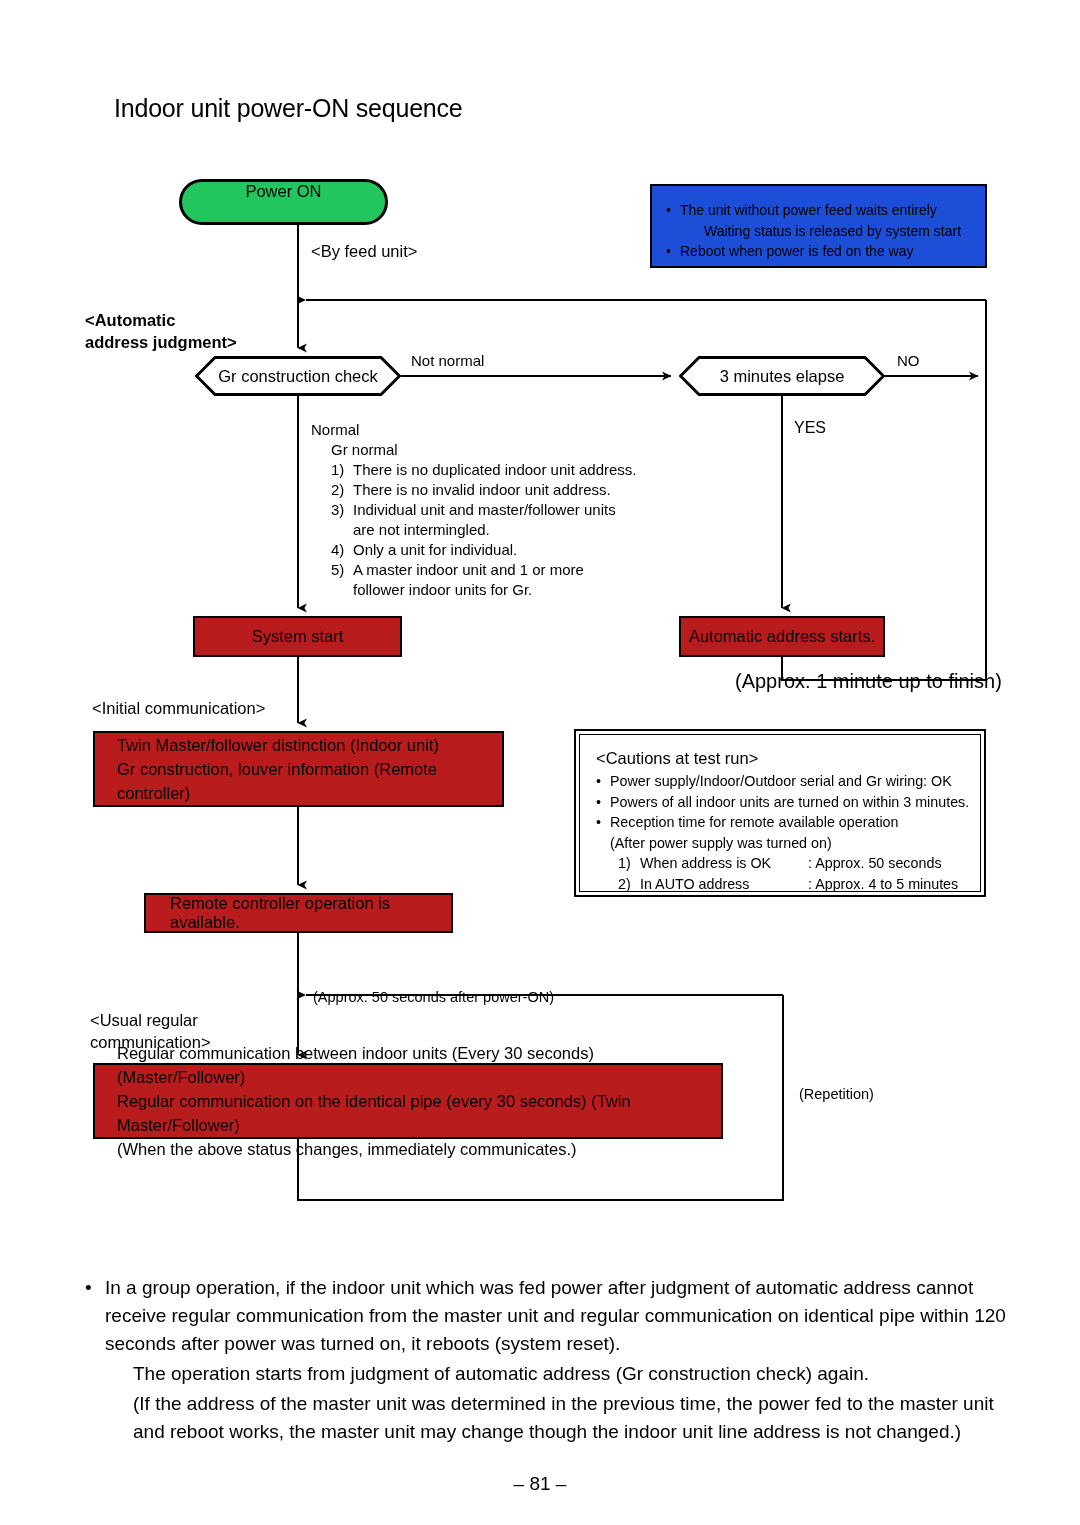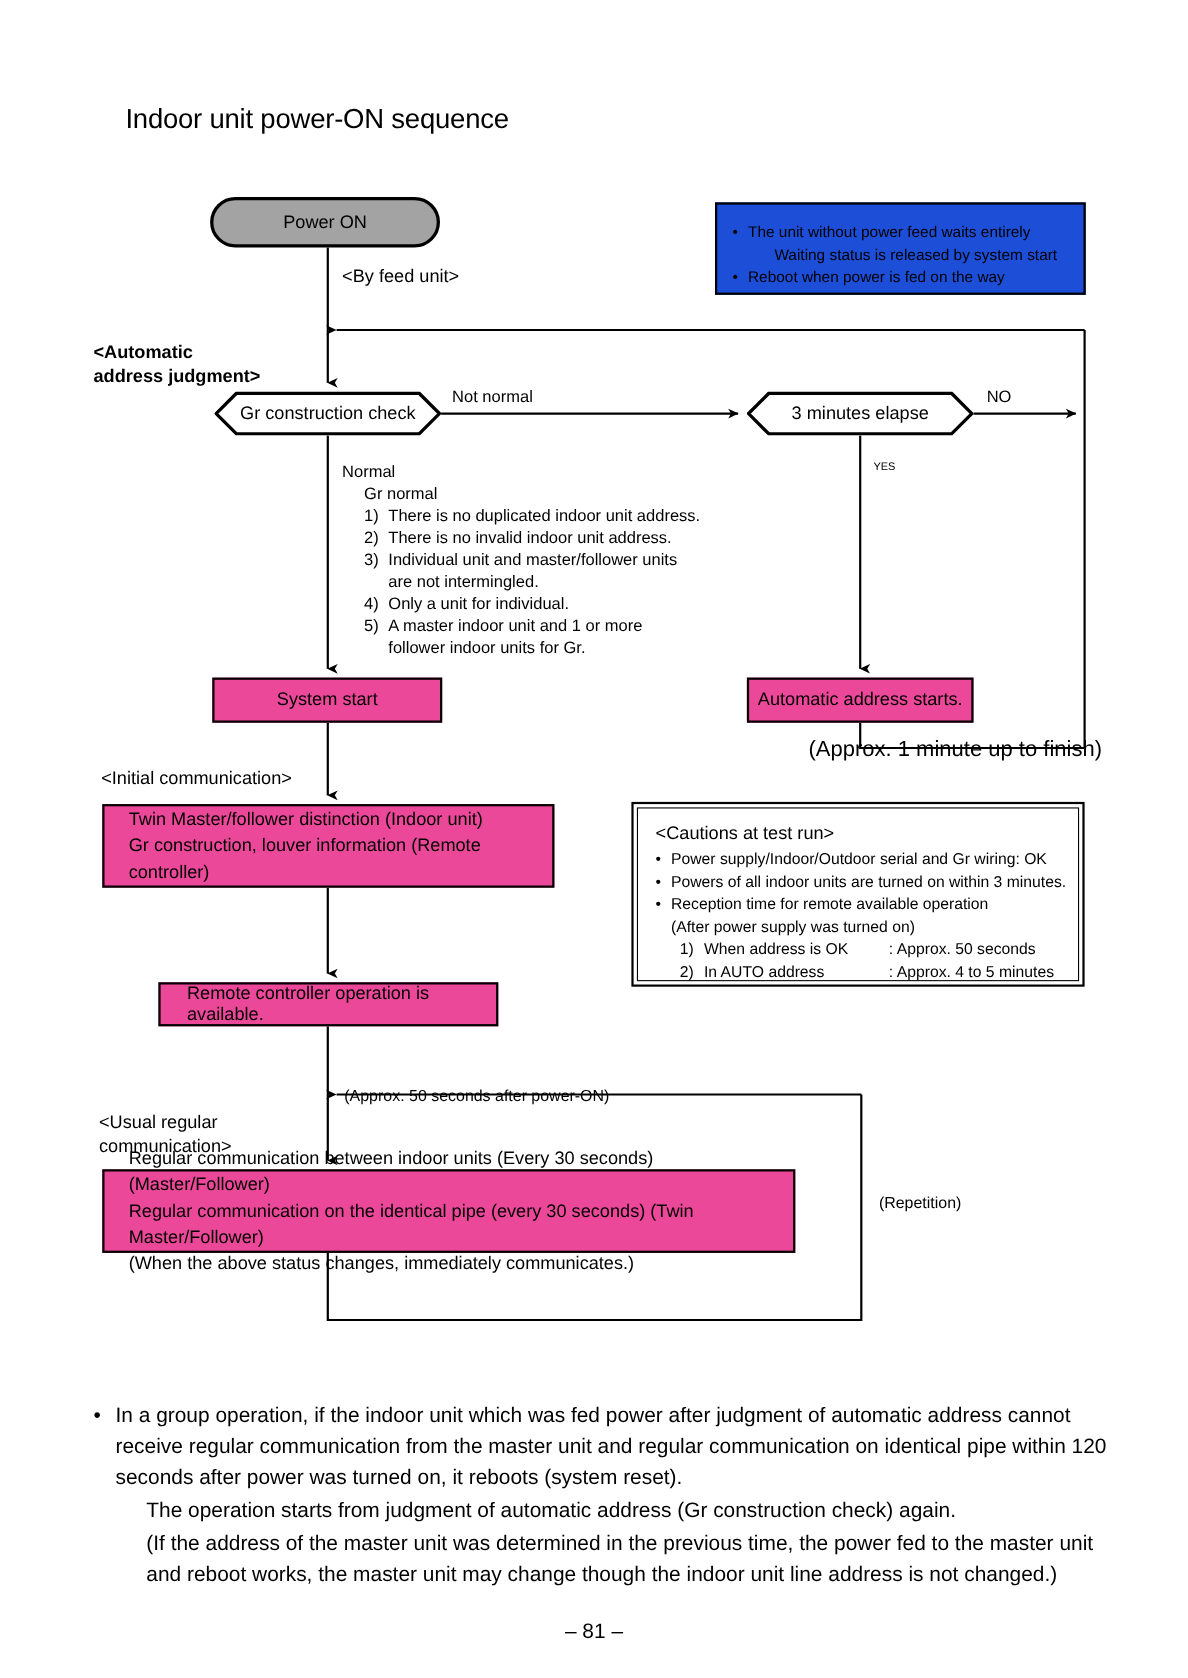--- a/index.html
+++ b/index.html
@@ -35,39 +35,38 @@
     left: 114px;
     top: 94px;
     font-size: 25px;
     letter-spacing: -0.2px;
     white-space: nowrap;
   }
 
   
   .node-box {
     border: 2.5px solid #000;
-    background: #ec4899;
+    background: #b91c1c;
     display: flex;
     align-items: center;
     box-sizing: border-box;
   }
   .node-center { justify-content: center; }
   .node-box .txt { font-size: 16.5px; }
 
   .pill {
-    left: 191px;
+    left: 179px;
     top: 179px;
     width: 209px;
     height: 46px;
     border: 3px solid #000;
     border-radius: 23px;
-    background: #a3a3a3;
-    box-sizing: border-box;
-    display: flex;
-    align-items: center;
+    background: #22c55e;
+    box-sizing: border-box;
+    display: flex;
     justify-content: center;
   }
   .pill .txt { font-size: 16.5px; }
 
   .hex {
     position: absolute;
     box-sizing: border-box;
     display: flex;
     align-items: center;
     justify-content: center;
@@ -142,21 +141,21 @@
   .caution-num .a { width: 168px; flex: none; }
 
   
   .lbl { font-size: 15px; white-space: nowrap; line-height: 1.3; }
   .lbl-sm { font-size: 14px; white-space: nowrap; line-height: 1.3; }
 
   #lbl-by-feed      { left: 311px; top: 241px; font-size: 16.5px; }
   #lbl-auto-judg    { left: 85px;  top: 309px; font-size: 16.5px; line-height: 1.35; font-weight: bold; }
   #lbl-not-normal   { left: 411px; top: 351px; font-size: 15px; }
   #lbl-no           { left: 897px; top: 351px; font-size: 15px; }
-  #lbl-yes          { left: 794px; top: 418px; font-size: 10px; }
+  #lbl-yes          { left: 794px; top: 418px; font-size: 16px; }
   #lbl-approx1      { left: 735px; top: 668px; font-size: 20px; }
   #lbl-initcomm     { left: 92px;  top: 698px; font-size: 16.5px; }
   #lbl-approx50     { left: 313px; top: 944px; font-size: 14.5px; margin-top: 44px; }
   #lbl-usual        { left: 90px;  top: 1009px; font-size: 16.5px; line-height: 1.35; }
   #lbl-repetition   { left: 799px; top: 1085px; font-size: 14.5px; }
 
   #normal-list {
     left: 311px;
     top: 420px;
     font-size: 15px;

